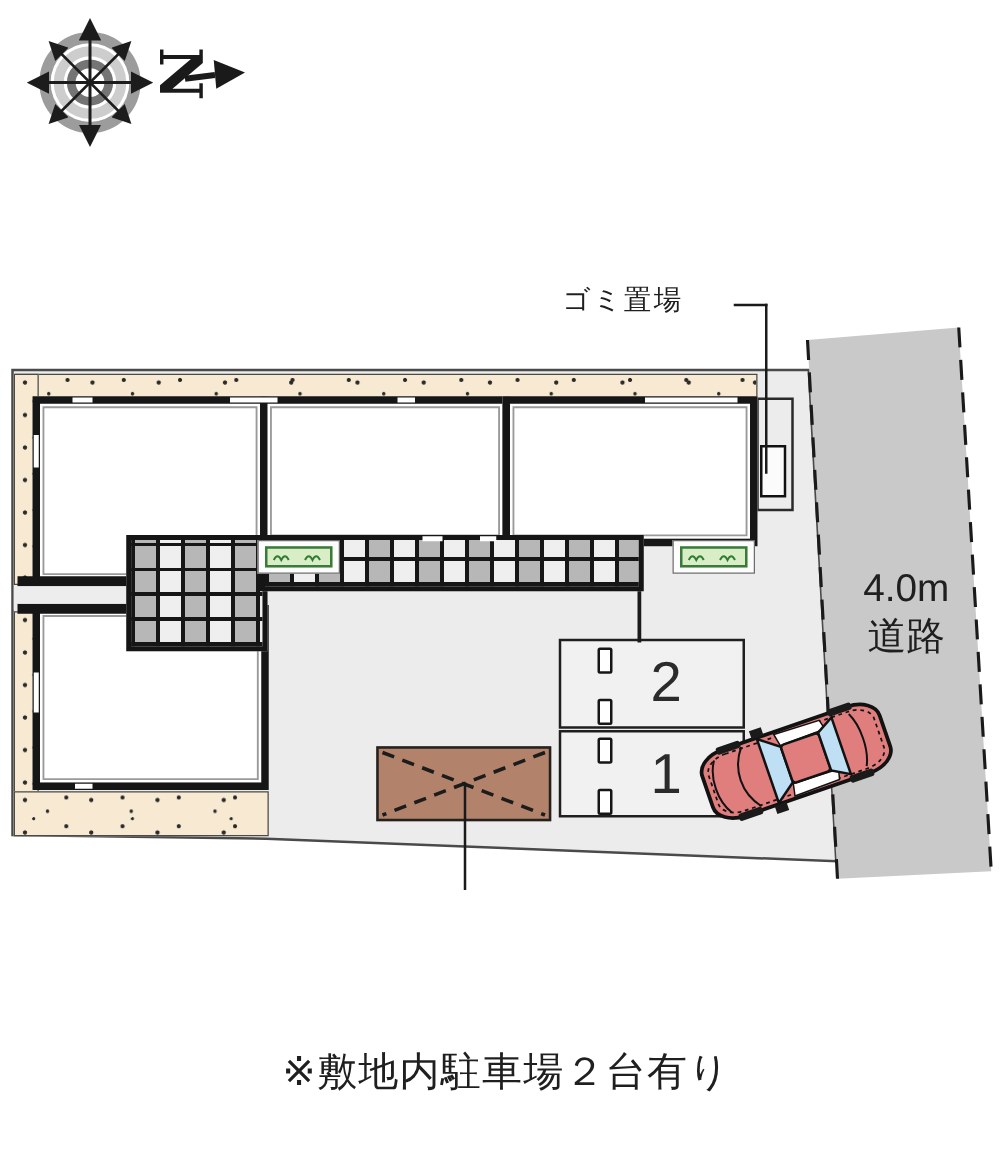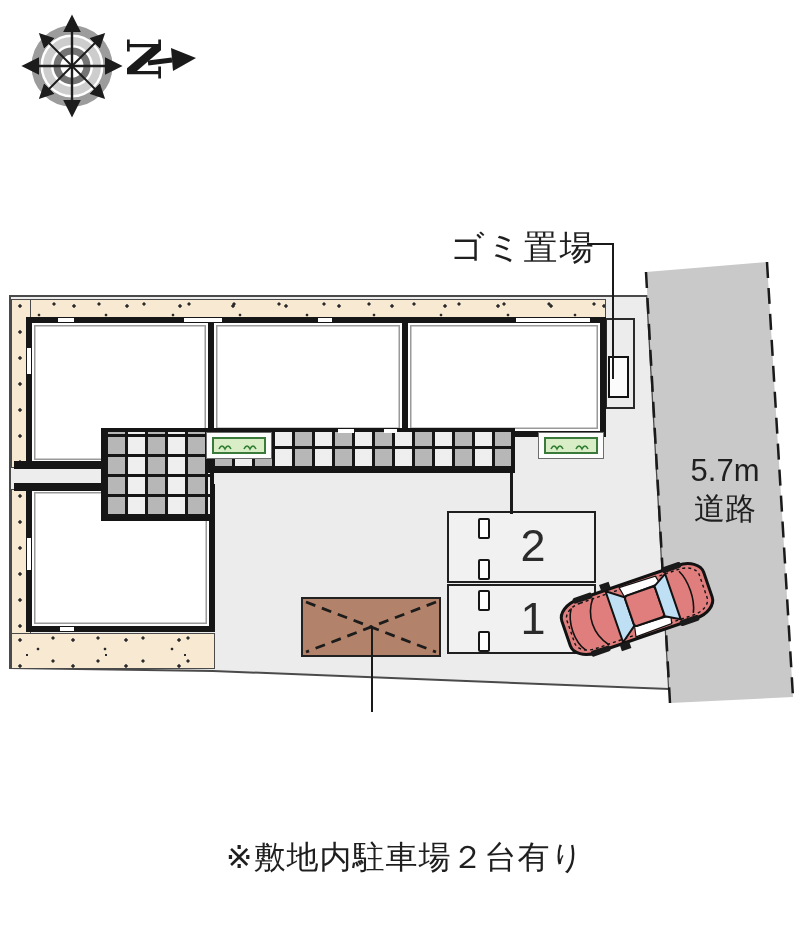--- a/index.html
+++ b/index.html
@@ -40,21 +40,21 @@
   .planter-inner{position:absolute;left:5px;top:4px;background:#d9eec6;border:2px solid #3a7a3a;}
   .pspace{background:#f1f1f1;border:2.5px solid #1f1f1f;z-index:2;}
   .pdash{position:absolute;width:8px;height:17px;background:#ffffff;border:2px solid #161616;border-radius:2px;}
   .pnum{position:absolute;width:46px;text-align:center;font-size:45px;color:#2b2b2b;z-index:3;}
   .garb-outer{background:#ececec;border:2px solid #2a2a2a;z-index:2;}
   .garb-inner{background:#fbfbfb;border:2.5px solid #111111;z-index:2;}
   .leader{background:#1a1a1a;z-index:3;}
   .fence{background:#1a1a1a;z-index:3;}
   .shed{background:#b2836a;border:2.5px solid #222222;z-index:2;}
   .lbl{position:absolute;color:#1f1f1f;z-index:8;white-space:nowrap;}
-  .lbl-garbage{left:450px;top:225px;font-size:34px;letter-spacing:2px;}
+  .lbl-garbage{left:450px;top:225px;font-size:22px;letter-spacing:2px;}
   .lbl-road{left:666px;top:452px;width:118px;text-align:center;font-size:31px;line-height:38px;white-space:normal;}
   .lbl-bicycle{left:264px;top:711px;font-size:33px;letter-spacing:1px;}
   .lbl-note{left:5px;top:836px;width:800px;text-align:center;font-size:32px;letter-spacing:1px;}
   .north-letter{
     position:absolute;left:118px;top:33px;width:50px;height:52px;z-index:8;
     font-family:"DejaVu Serif","Liberation Serif",serif;font-weight:bold;font-size:47px;
     transform:rotate(90deg);text-align:center;line-height:52px;color:#1a1a1a;
   }
 </style>
 </head>
@@ -184,18 +184,18 @@
       <polygon points="24,-16 38,-24 38,24 24,16" stroke-width="2" fill="#bfe0f4"></polygon>
       <path d="M52,-22 C58,-10 58,10 52,22" fill="none" stroke-width="1.6"></path>
       <rect x="-28" y="-35" width="10" height="7" fill="#1a1a1a" stroke="none"></rect>
       <rect x="-28" y="28" width="10" height="7" fill="#1a1a1a" stroke="none"></rect>
     </g>
   </svg>
 
   <div class="north-letter">N</div>
   <div class="lbl lbl-garbage">ゴミ置場</div>
   <div class="lbl lbl-road">
-    <span>5.7m</span><br>
+    <span>4.0m</span><br>
     <span>道路</span>
   </div>
   <div class="lbl lbl-note">※敷地内駐車場２台有り</div>
 
 </div>
 
 </body></html>

